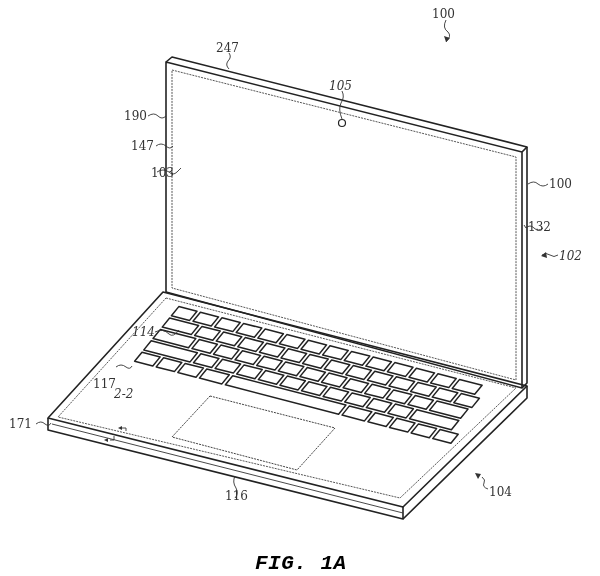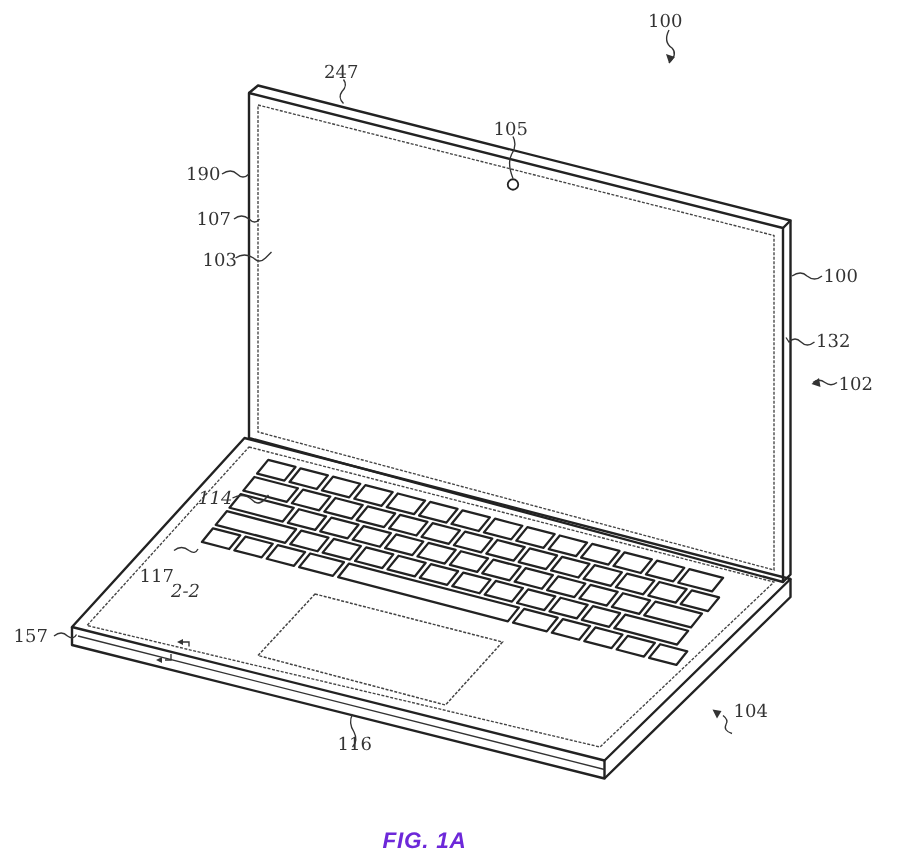--- a/index.html
+++ b/index.html
@@ -1,19 +1,19 @@
 <!DOCTYPE html>
 <html><head>
 <meta charset="utf-8">
 <style>
   html, body { margin: 0; padding: 0; background: #ffffff; }
   .canvas { position: relative; width: 600px; height: 576px; background: #ffffff; overflow: hidden; }
   svg { position: absolute; left: 0; top: 0; }
   .ref { position: absolute; font-family: "DejaVu Serif", serif; font-size: 12px; color: #333; line-height: 1; white-space: nowrap; }
-  .caption { position: absolute; left: 255px; top: 552px; font-family: Liberation Sans, sans-serif; font-style: italic; font-weight: bold; font-size: 15px; color: #6d28d9; letter-spacing: 0.5px; }
+  .caption { position: absolute; left: 255px; top: 552px; font-family: Liberation Mono, monospace; font-style: italic; font-weight: bold; font-size: 21px; color: #000000; letter-spacing: 0.5px; }
   .ln { fill: none; stroke: #222; stroke-width: 1.6; stroke-linejoin: round; }
   .thin { fill: none; stroke: #444; stroke-width: 0.9; stroke-dasharray: 2 1; }
   .key { fill: #fff; stroke: #222; stroke-width: 1.5; stroke-linejoin: round; }
   .lead { fill: none; stroke: #333; stroke-width: 0.9; }
 </style>
 </head>
 <body>
 
 <div class="canvas">
   <svg width="600" height="576" viewBox="0 0 600 576">
@@ -132,28 +132,28 @@
       <polygon points="475,473 481,474 478,479" fill="#333"></polygon>
       <polyline class="lead" points="120,428 126,428 126,431"></polyline>
       <polygon points="118,428 122,426 122,430" fill="#333"></polygon>
       <polyline class="lead" points="110,440 114,440 114,436"></polyline>
       <polygon points="104,440 108,438 108,442" fill="#333"></polygon>
     </g>
   </svg>
 
   <span class="ref" style="left:432px;top:8px;">100</span>
   <span class="ref" style="left:216px;top:42px;">247</span>
-  <span class="ref" style="left:329px;top:80px;">105</span>
+  <span class="ref" style="left:329px;top:80px;font-style:italic;">105</span>
   <span class="ref" style="left:124px;top:110px;">190</span>
-  <span class="ref" style="left:131px;top:140px;">107</span>
-  <span class="ref" style="left:135px;top:167px;">103</span>
+  <span class="ref" style="left:131px;top:140px;">147</span>
+  <span class="ref" style="left:151px;top:167px;">103</span>
   <span class="ref" style="left:549px;top:178px;">100</span>
-  <span class="ref" style="left:544px;top:221px;">132</span>
-  <span class="ref" style="left:559px;top:250px;">102</span>
+  <span class="ref" style="left:528px;top:221px;">132</span>
+  <span class="ref" style="left:559px;top:250px;font-style:italic;">102</span>
   <span class="ref" style="left:132px;top:326px;font-style:italic;">114</span>
   <span class="ref" style="left:93px;top:378px;">117</span>
-  <span class="ref" style="left:9px;top:418px;">157</span>
+  <span class="ref" style="left:9px;top:418px;">171</span>
   <span class="ref" style="left:114px;top:388px;font-style:italic;">2-2</span>
   <span class="ref" style="left:225px;top:490px;">116</span>
-  <span class="ref" style="left:489px;top:468px;text-align:right;">104</span>
+  <span class="ref" style="left:489px;top:486px;text-align:right;">104</span>
 
   <div class="caption">FIG. 1A</div>
 </div>
 
 </body></html>

